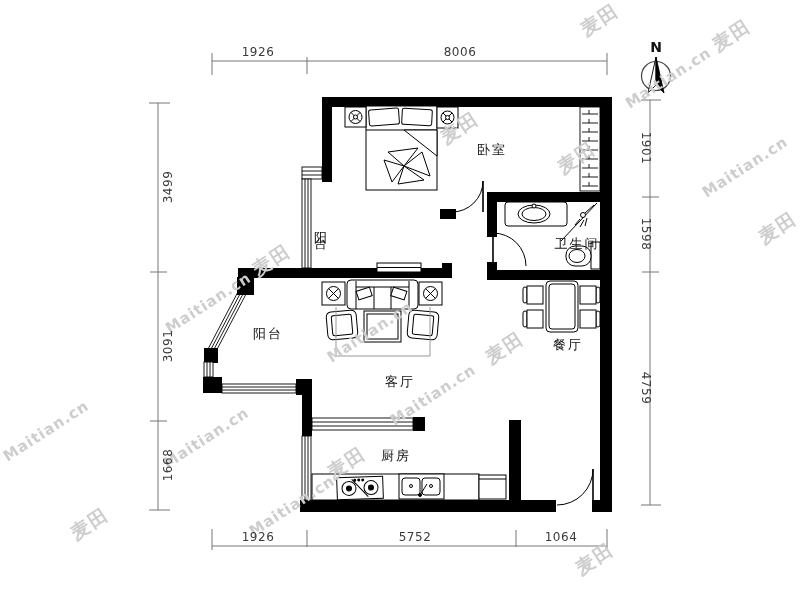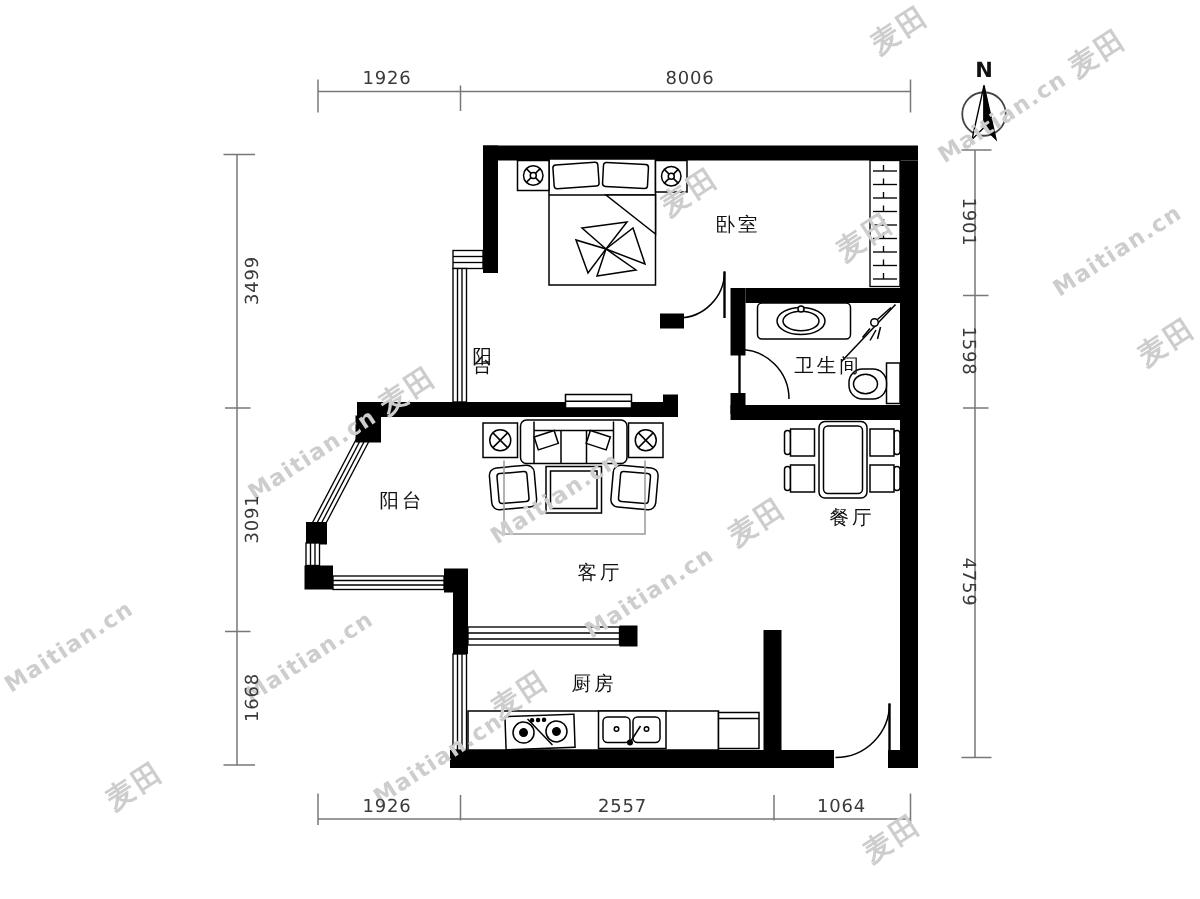--- a/index.html
+++ b/index.html
@@ -308,32 +308,32 @@
   <div class="wm" style="left:46px;top:431px"><span>Maitian.cn</span></div>
   <div class="wm" style="left:90px;top:524px"><span class="wm-logo">麦田</span></div>
   <div class="wm" style="left:206px;top:438px"><span>Maitian.cn</span></div>
   <div class="wm" style="left:292px;top:506px"><span>Maitian.cn</span></div>
   <div class="wm" style="left:347px;top:463px"><span class="wm-logo">麦田</span></div>
   <div class="wm" style="left:433px;top:395px"><span>Maitian.cn</span></div>
   <div class="wm" style="left:595px;top:559px"><span class="wm-logo">麦田</span></div>
 
   <div class="lbl room-label" style="left:492px;top:150px">卧室</div>
   <div class="lbl room-label vertical" style="left:320px;top:226px">阳台</div>
-  <div class="lbl room-label" style="left:552px;top:244px">卫生间</div>
+  <div class="lbl room-label" style="left:577px;top:244px">卫生间</div>
   <div class="lbl room-label" style="left:268px;top:334px">阳台</div>
   <div class="lbl room-label" style="left:400px;top:382px">客厅</div>
   <div class="lbl room-label" style="left:568px;top:345px">餐厅</div>
   <div class="lbl room-label" style="left:396px;top:456px">厨房</div>
 
   <div class="lbl north-label" style="left:656px;top:47px">N</div>
 
   <div class="lbl dim-label" style="left:258px;top:52px">1926</div>
   <div class="lbl dim-label" style="left:460px;top:52px">8006</div>
   <div class="lbl dim-label" style="left:258px;top:537px">1926</div>
-  <div class="lbl dim-label" style="left:415px;top:537px">2557</div>
+  <div class="lbl dim-label" style="left:415px;top:537px">5752</div>
   <div class="lbl dim-label" style="left:561px;top:537px">1064</div>
   <div class="lbl dim-label rot-left" style="left:168px;top:187px">3499</div>
   <div class="lbl dim-label rot-left" style="left:168px;top:346px">3091</div>
   <div class="lbl dim-label rot-left" style="left:168px;top:465px">1668</div>
   <div class="lbl dim-label rot-right" style="left:646px;top:148px">1901</div>
   <div class="lbl dim-label rot-right" style="left:646px;top:234px">1598</div>
   <div class="lbl dim-label rot-right" style="left:646px;top:388px">4759</div>
 
 </div>
 

